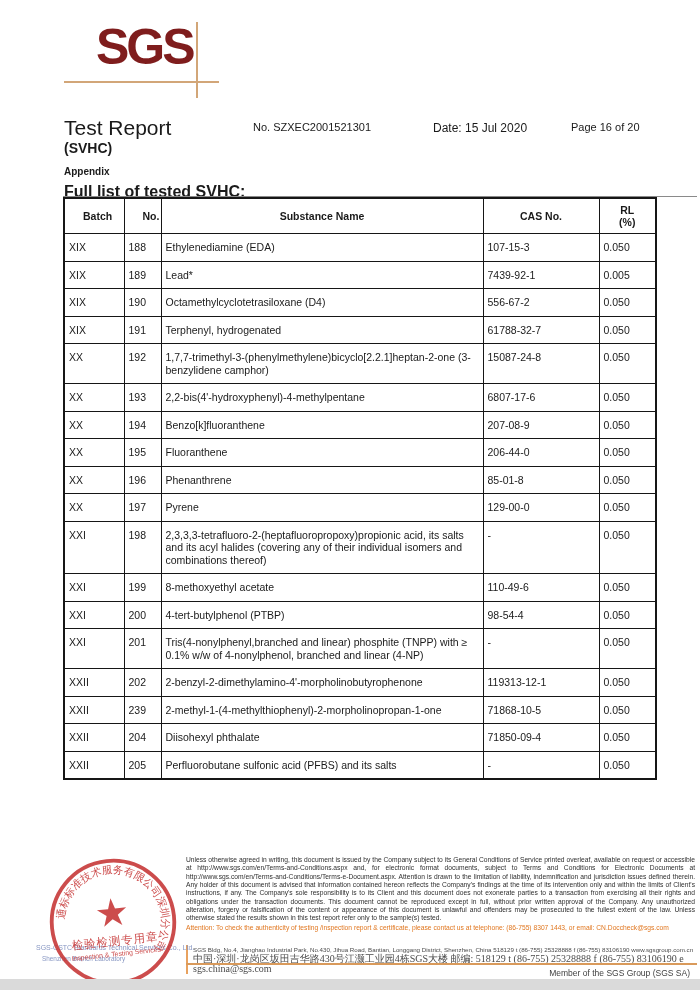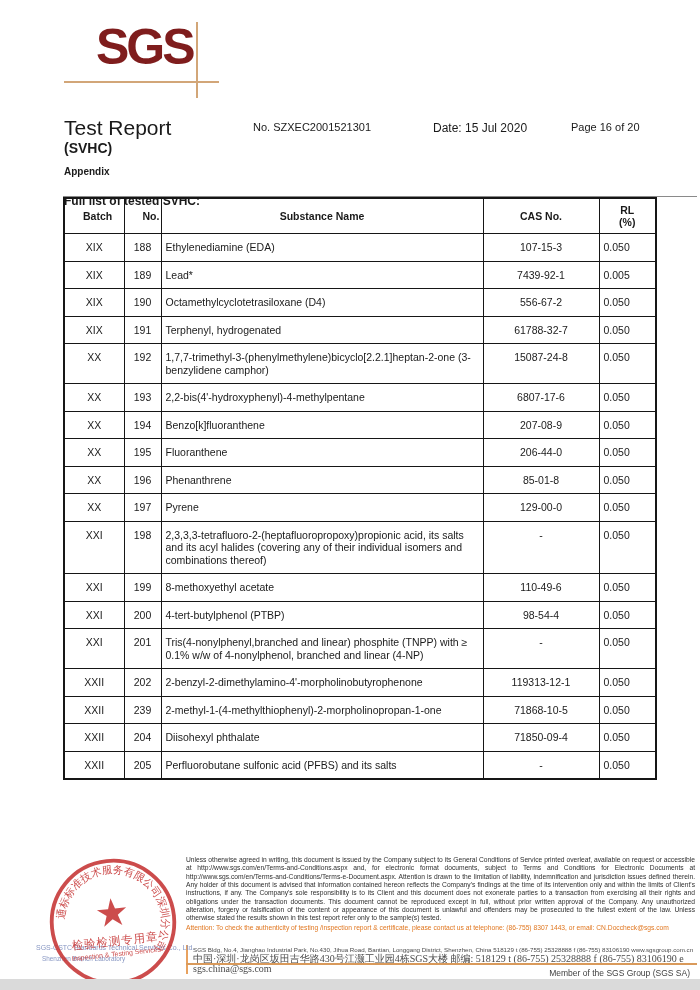--- a/index.html
+++ b/index.html
@@ -17,32 +17,32 @@
   }
   .logo-vline { position:absolute; left:196px; top:22px; width:2px; height:76px; background:#d2a678; }
   .logo-hline { position:absolute; left:64px; top:81px; width:155px; height:2px; background:#d2a678; }
   
   .report-title   { position:absolute; left:64px;  top:116px; font-size:21px; font-weight:normal; }
   .report-subtitle{ position:absolute; left:64px;  top:140px; font-size:14px; font-weight:bold; }
   .report-number  { position:absolute; left:253px; top:121px; font-size:11px; }
   .report-date    { position:absolute; left:433px; top:121px; font-size:12px; }
   .page-indicator { position:absolute; left:571px; top:121px; font-size:11px; }
   .appendix-label { position:absolute; left:64px;  top:166px; font-size:10px; font-weight:bold; }
-  .list-title     { position:absolute; left:64px;  top:194px; font-size:12px; font-weight:bold; }
+  .list-title     { position:absolute; left:64px;  top:183px; font-size:16px; font-weight:bold; }
   .header-rule    { position:absolute; left:63px;  top:196px; width:634px; height:1px; background:#8a8a8a; }
   
   table.svhc {
     position:absolute; left:63px; top:197px; width:592px;
     border-collapse:collapse; table-layout:fixed;
     border:2px solid #161616;
   }
   table.svhc th, table.svhc td { border:1px solid #161616; font-size:10.5px; }
   table.svhc th { font-weight:bold; text-align:center; padding:5px 18px; }
   table.svhc td { vertical-align:top; padding:7px 4px; line-height:12.5px; }
-  td.c-batch, td.c-no, td.c-cas { text-align:center; }
+  td.c-batch, td.c-no, td.c-cas { }
   td.c-name { text-align:left; padding-left:5px; padding-right:6px; }
   td.c-rl   { text-align:left; padding-left:8px; }
   
   .footer-textblock {
     position:absolute; left:186px; top:856px; width:509px;
     font-size:6.7px; line-height:8.35px; text-align:justify; color:#2e2e2e;
   }
   .footer-textblock .attention { color:#e0761f; margin-top:1px; }
   .address-block {
     position:absolute; left:186px; top:945px; width:509px;

